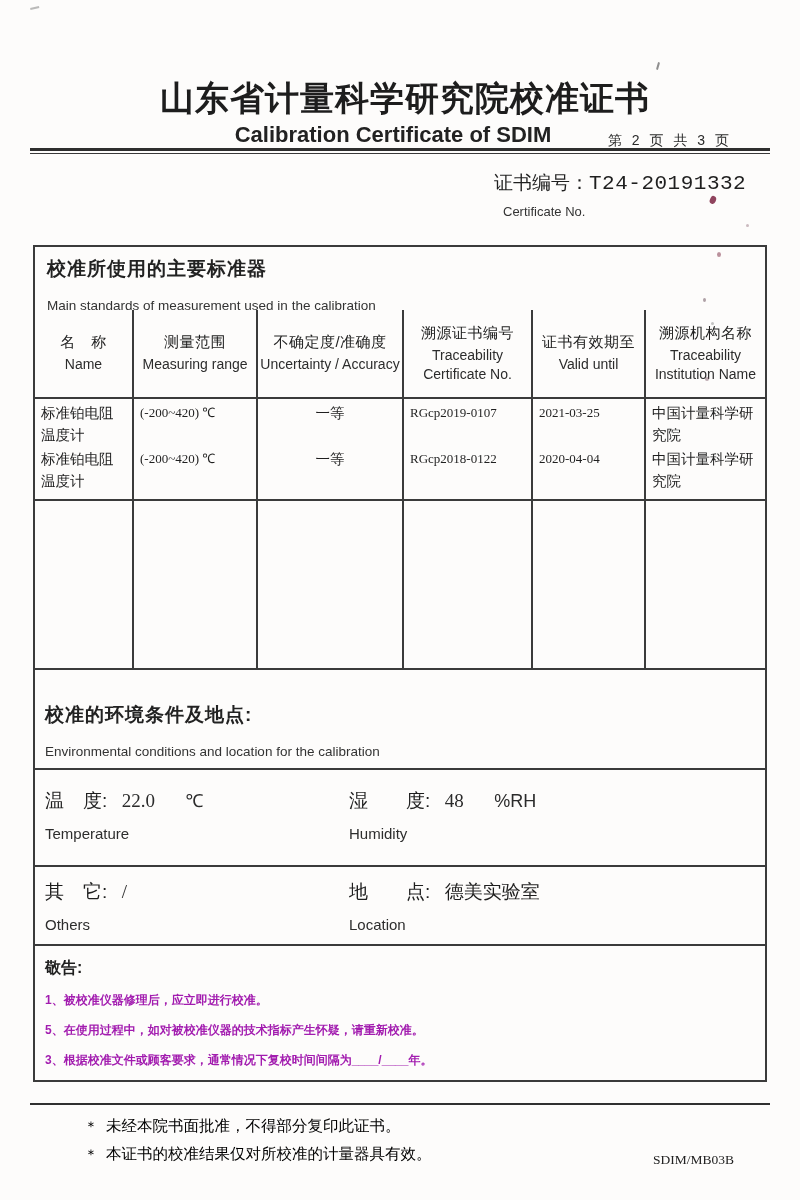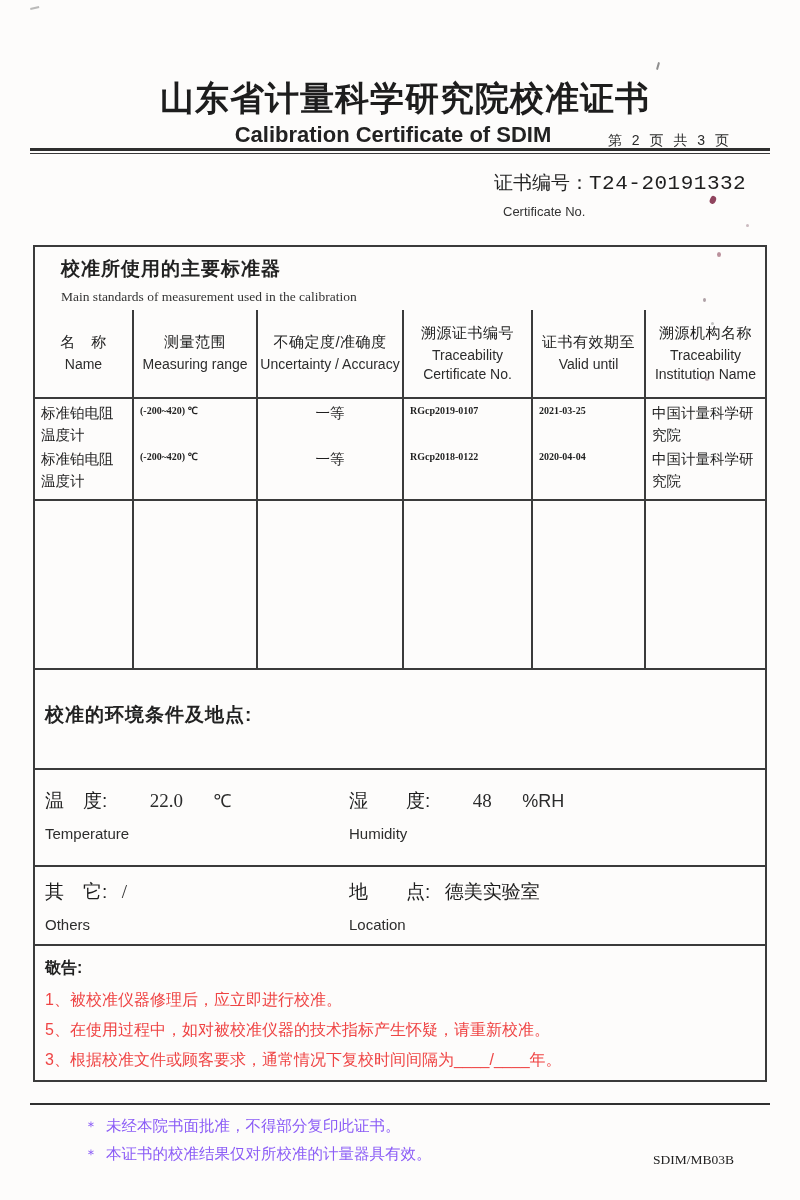--- a/index.html
+++ b/index.html
@@ -40,61 +40,61 @@
   .cert-no-en { position:absolute; left:503px; top:204px; font-size:13px; color:#333; }
 
   
   .main-box {
     position:absolute; left:33px; top:245px; width:734px; height:837px;
     border:2px solid #3b3b3b; background:transparent;
   }
   .section { border-bottom:2px solid #3b3b3b; position:relative; }
   .section:last-child { border-bottom:none; }
   .sec-title-zh { font-size:19px; font-weight:600; color:#222; letter-spacing:1px; }
-  .sec-title-en { font-size:13.5px; color:#333; margin-top:7px;font-family:Liberation Serif, serif; }
-
-  .std-head { height:63px; padding:9px 12px 0 26px; border-bottom:none; }
+  .sec-title-en { font-size:13.5px; color:#333; margin-top:16px; }
+
+  .std-head { height:63px; padding:9px 12px 0 12px; border-bottom:none; }
 
   
   table.std { width:100%; border-collapse:collapse; table-layout:fixed; }
   table.std th, table.std td { border:2px solid #3b3b3b; font-weight:normal; vertical-align:middle; }
   table.std th:first-child, table.std td:first-child { border-left:none; }
   table.std th:last-child, table.std td:last-child { border-right:none; }
   table.std thead th { border-top:none; height:88px; text-align:center; padding:2px; }
   table.std tbody td { border-bottom:none; vertical-align:top; padding:4px 6px; }
   .th-zh { font-size:15px; color:#222; letter-spacing:0.5px; }
   .th-en { font-size:14px; color:#2c2c2c; margin-top:3px; line-height:1.35; }
   .cell-entry { height:46px; font-size:14.5px; line-height:1.5; color:#1f1f1f; }
   .filler { height:168px; }
   .ta-c { text-align:center; }
-  td.serifcell .cell-entry { font-family:"Liberation Serif", serif; font-size:10px;font-weight:bold; }
+  td.serifcell .cell-entry { font-family:"Liberation Serif", serif; font-size:13px; }
 
   .env-head { height:100px; padding:32px 12px 0 10px; }
   .env-row { height:97px; }
   .misc-row { height:79px; }
   .notice-sec { height:141px; padding:12px 14px 0 10px; }
 
   .fgroup { position:absolute; top:18px; white-space:nowrap; }
   .fgroup .zh { font-size:19px; color:#1e1e1e; }
-  .fgroup .val { font-size:19px; font-family:"Liberation Serif", serif; margin-left:38px; }
+  .fgroup .val { font-size:19px; font-family:"Liberation Serif", serif; margin-left:10px; }
   .fgroup .unit { font-size:18px; margin-left:26px; }
   .fgroup .en { font-size:15px; color:#2d2d2d; margin-top:11px; font-family:"Liberation Sans", sans-serif; }
   .g-left { left:10px; }
   .g-right { left:314px; }
   .misc-row .fgroup { top:12px; }
   .misc-row .fgroup .val { margin-left:10px; }
 
   .notice-title { font-size:16px; font-weight:600; color:#1f1f1f; }
   .notice-list { list-style:none; margin-top:6px; }
-  .notice-list li { font-size:16px; line-height:30px; color:#ef4444; }
+  .notice-list li { font-size:12px; line-height:30px; color:#a21caf;font-weight:bold; }
 
   
   .footer-rule { position:absolute; left:30px; width:740px; top:1103px; height:2px; background:#303030; }
   .footnotes { position:absolute; left:84px; top:1112px; }
-  .footnote { font-size:15.5px; line-height:27px; color:#8b5cf6; }
+  .footnote { font-size:15.5px; line-height:27px; color:#000000; }
   .footnote .mark { display:inline-block; width:22px; font-size:14px; }
   .form-code { position:absolute; right:66px; top:1152px; font-family:"Liberation Serif", serif; font-size:13.5px; color:#222; }
 
   
   .speck { position:absolute; border-radius:50%; }
   .sp1 { left:710px; top:196px; width:6px; height:8px; background:#7c2342; opacity:.85; transform:rotate(25deg); border-radius:40% 60% 50% 50%; }
   .sp2 { left:717px; top:252px; width:4px; height:5px; background:#8d4a5e; opacity:.6; }
   .sp3 { left:703px; top:298px; width:3px; height:4px; background:#6f5560; opacity:.55; }
   .sp4 { left:657px; top:62px; width:2px; height:8px; background:#555; opacity:.65; transform:rotate(16deg); border-radius:2px; }
   .sp5 { left:711px; top:322px; width:3px; height:3px; background:#8a8a8a; opacity:.5; }
@@ -197,20 +197,21 @@
             <td class="filler"></td>
               <td class="filler"></td>
               <td class="filler"></td>
           </tr>
         </tbody>
       </table>
     </div>
 
     <div class="section env-head">
       <div class="sec-title-zh">校准的环境条件及地点:</div>
+      <div class="sec-title-en">Environmental conditions and location for the calibration</div>
     </div>
 
     <div class="section env-row">
       <div class="fgroup g-left">
         <span class="zh">温　度:</span>
         <span class="val">22.0</span>
         <span class="unit">℃</span>
         <div class="en">Temperature</div>
       </div>
       <div class="fgroup g-right">

